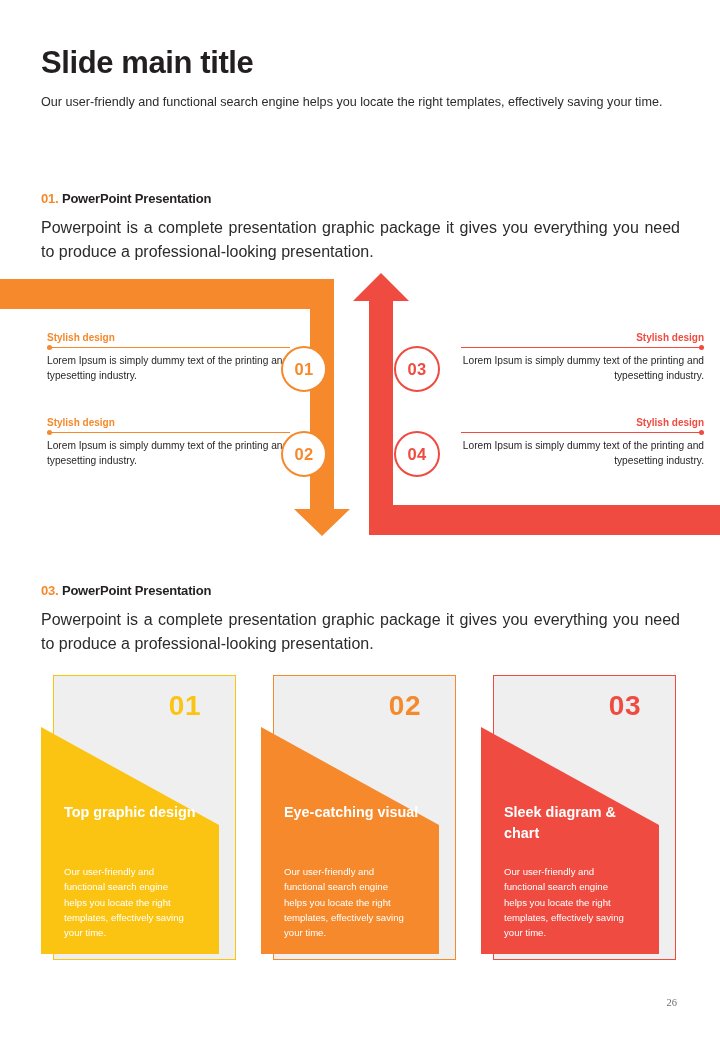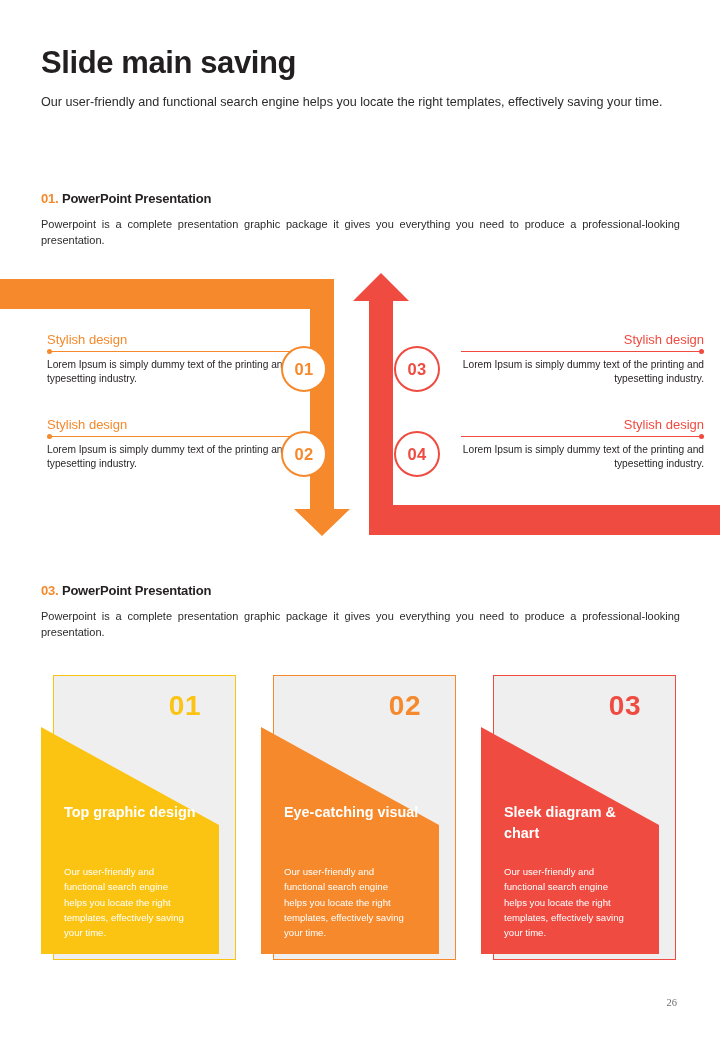--- a/index.html
+++ b/index.html
@@ -56,21 +56,21 @@
     line-height: 1.2;
     color: #231f20;
     letter-spacing: -0.2px;
   }
   .section-num {
     color: #f5892b;
     font-weight: 700;
   }
   .section-body {
     margin: 9px 0 0 0;
-    font-size: 11px;
+    font-size: 16px;
     line-height: 1.5;
     color: #2b2b2b;
     width: 639px;
     text-align: justify;
   }
 
   
   .diagram {
     position: absolute;
     left: 0;
@@ -82,22 +82,22 @@
     position: absolute;
     left: 0;
     top: 0;
   }
 
   .step {
     position: absolute;
     width: 243px;
   }
   .step .step-title {
-    font-size: 13px;
-    font-weight: 400;
+    font-size: 10px;
+    font-weight: 700;
     line-height: 1.2;
     margin: 0 0 3px 0;
   }
   .step .step-rule {
     position: relative;
     height: 1px;
     width: 100%;
   }
   .step .step-rule .rule-line {
     position: absolute;
@@ -230,21 +230,21 @@
     bottom: 32px;
     font-size: 10.5px;
     color: #6d6e71;
     font-family: Liberation Serif, serif;
   }
 </style>
 </head>
 <body>
 
 <div class="header">
-  <h1 class="slide-title">Slide main saving</h1>
+  <h1 class="slide-title">Slide main title</h1>
   <p class="slide-subtitle">Our user-friendly and functional search engine helps you locate the right templates, effectively saving your time.</p>
 </div>
 
 <div class="section-head s1">
   <h2 class="section-title">
     <span class="section-num">01.</span>
     <span>PowerPoint Presentation</span>
   </h2>
   <p class="section-body">Powerpoint is a complete presentation graphic package it gives you everything you need to produce a professional-looking presentation.</p>
 </div>

